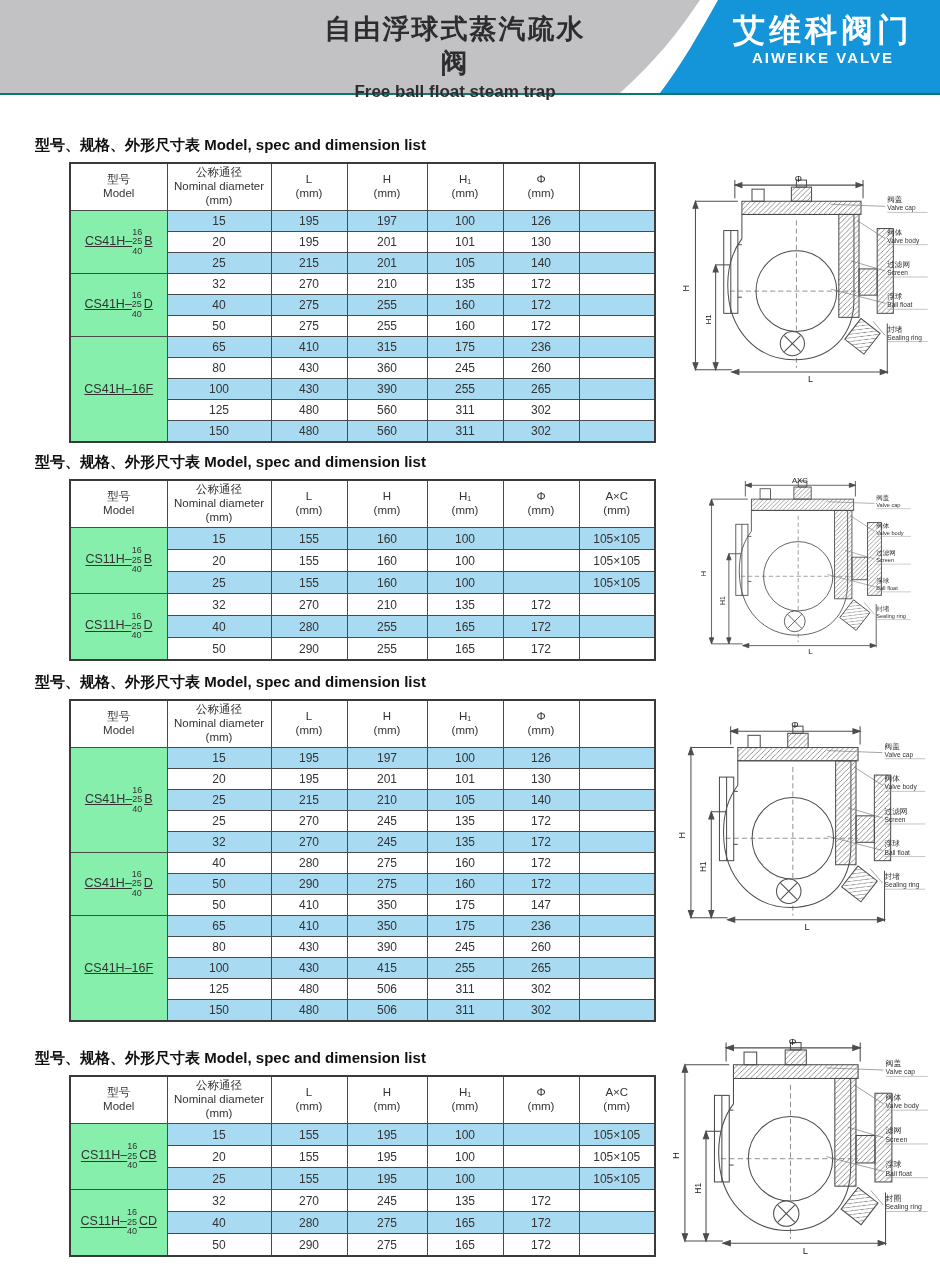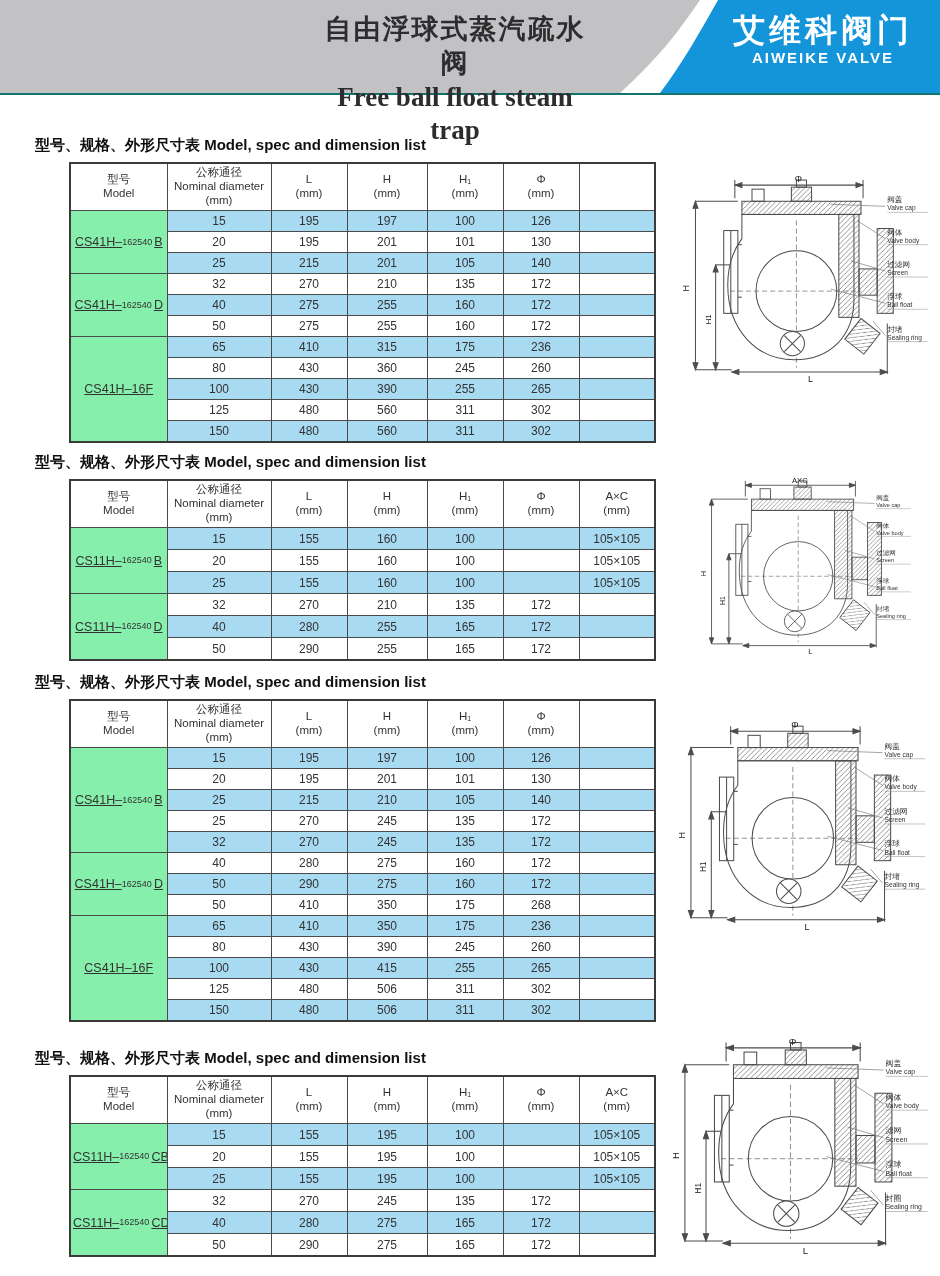--- a/index.html
+++ b/index.html
@@ -12,21 +12,21 @@
   .header {
     position:absolute; top:0; left:0; width:940px; height:93px;
     background:#c2c2c4; border-bottom:2px solid #0f766e;
   }
   .header-curve { position:absolute; top:0; right:0; width:320px; height:93px; }
   .header-titles {
     position:absolute; top:13px; left:315px; width:280px; text-align:center;
     color:#2d2d2f; z-index:2; line-height:1.25;
   }
   .title-zh { font-size:27px; font-weight:bold; letter-spacing:2px; }
-  .title-en { font-size:27px; font-weight:bold;font-family:Liberation Serif, serif; }
+  .title-en { font-size:17px; font-weight:bold; }
   .brand {
     position:absolute; top:13px; left:712px; width:222px; text-align:center;
     color:#ffffff; z-index:3; line-height:1.1;
   }
   .brand-zh { font-size:32px; font-weight:bold; letter-spacing:4px; }
   .brand-en { font-size:15px; font-weight:bold; letter-spacing:2px; margin-top:2px; }
   
   .section { position:absolute; left:35px; width:590px; }
   .section-title { margin:0 0 7px 0; font-size:15px; font-weight:bold; color:#101010; white-space:nowrap; }
   table.spec-table { border-collapse:collapse; table-layout:fixed; width:585px; border:2px solid #3a3a3a;margin-left:34px; }
@@ -34,21 +34,21 @@
     border:1px solid #4a4a4a; text-align:center; vertical-align:middle;
     padding:0 2px; font-weight:normal; color:#333; overflow:hidden;
   }
   .spec-table thead th { height:46px; font-size:11.5px; line-height:1.2; background:#fff; }
   .rows21 tbody td, .rows21 tbody th { height:20px; }
   .rows22 tbody td, .rows22 tbody th { height:21px; }
   .spec-table tbody td { font-size:12px; }
   .spec-table td.hl { background:#a8daf2; }
   .model-cell { font-size:12.5px; background:#86efac; white-space:nowrap;text-decoration:underline; }
   .model-cell .stack {
-    display:inline-flex; flex-direction:row; vertical-align:middle;
+    display:inline-flex; flex-direction:column; vertical-align:middle;
     font-size:9px; line-height:1.05; margin:0 2px 0 0; font-style:normal;
   }
   .model-cell .stack i { font-style:normal; }
   
   .diagram { position:absolute; }
   .diagram svg { display:block; }
 </style>
 </head>
 <body>
 
@@ -583,21 +583,21 @@
               <td class="hl">275</td>
               <td class="hl">160</td>
               <td class="hl">172</td>
               <td class="hl"></td>
             </tr>
             <tr>
               <td>50</td>
               <td>410</td>
               <td>350</td>
               <td>175</td>
-              <td>268</td>
+              <td>147</td>
               <td></td>
             </tr>
             <tr>
               <th rowspan="5" class="model-cell"><span>CS41H–16F</span></th>
               <td class="hl">65</td>
               <td class="hl">410</td>
               <td class="hl">350</td>
               <td class="hl">175</td>
               <td class="hl">236</td>
               <td class="hl"></td>

